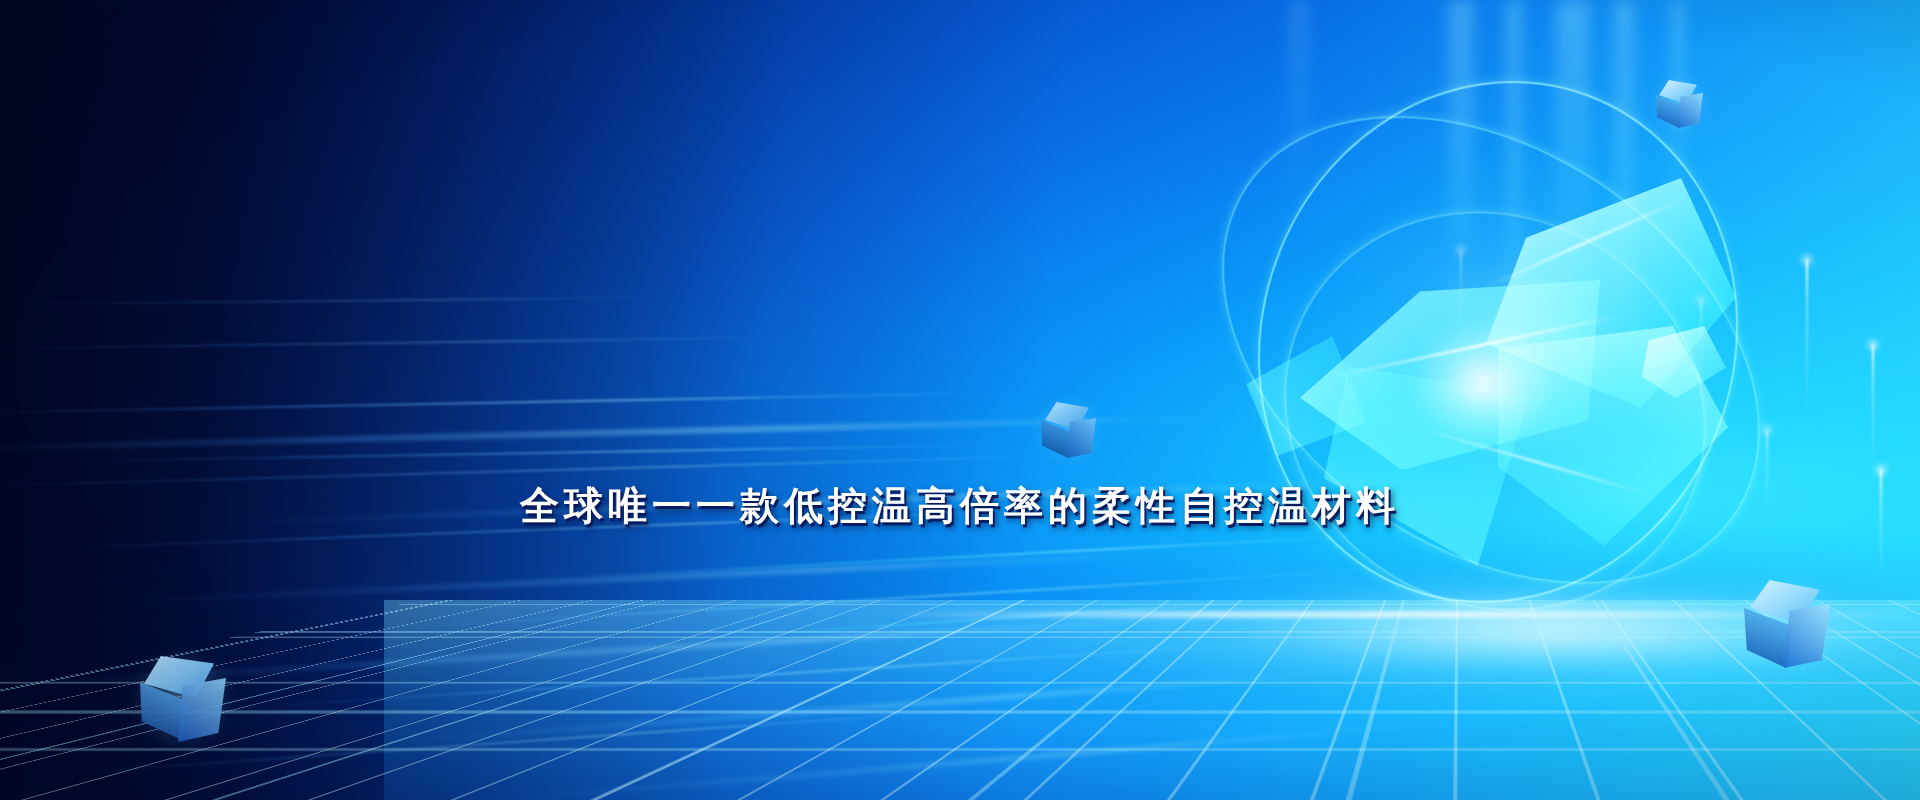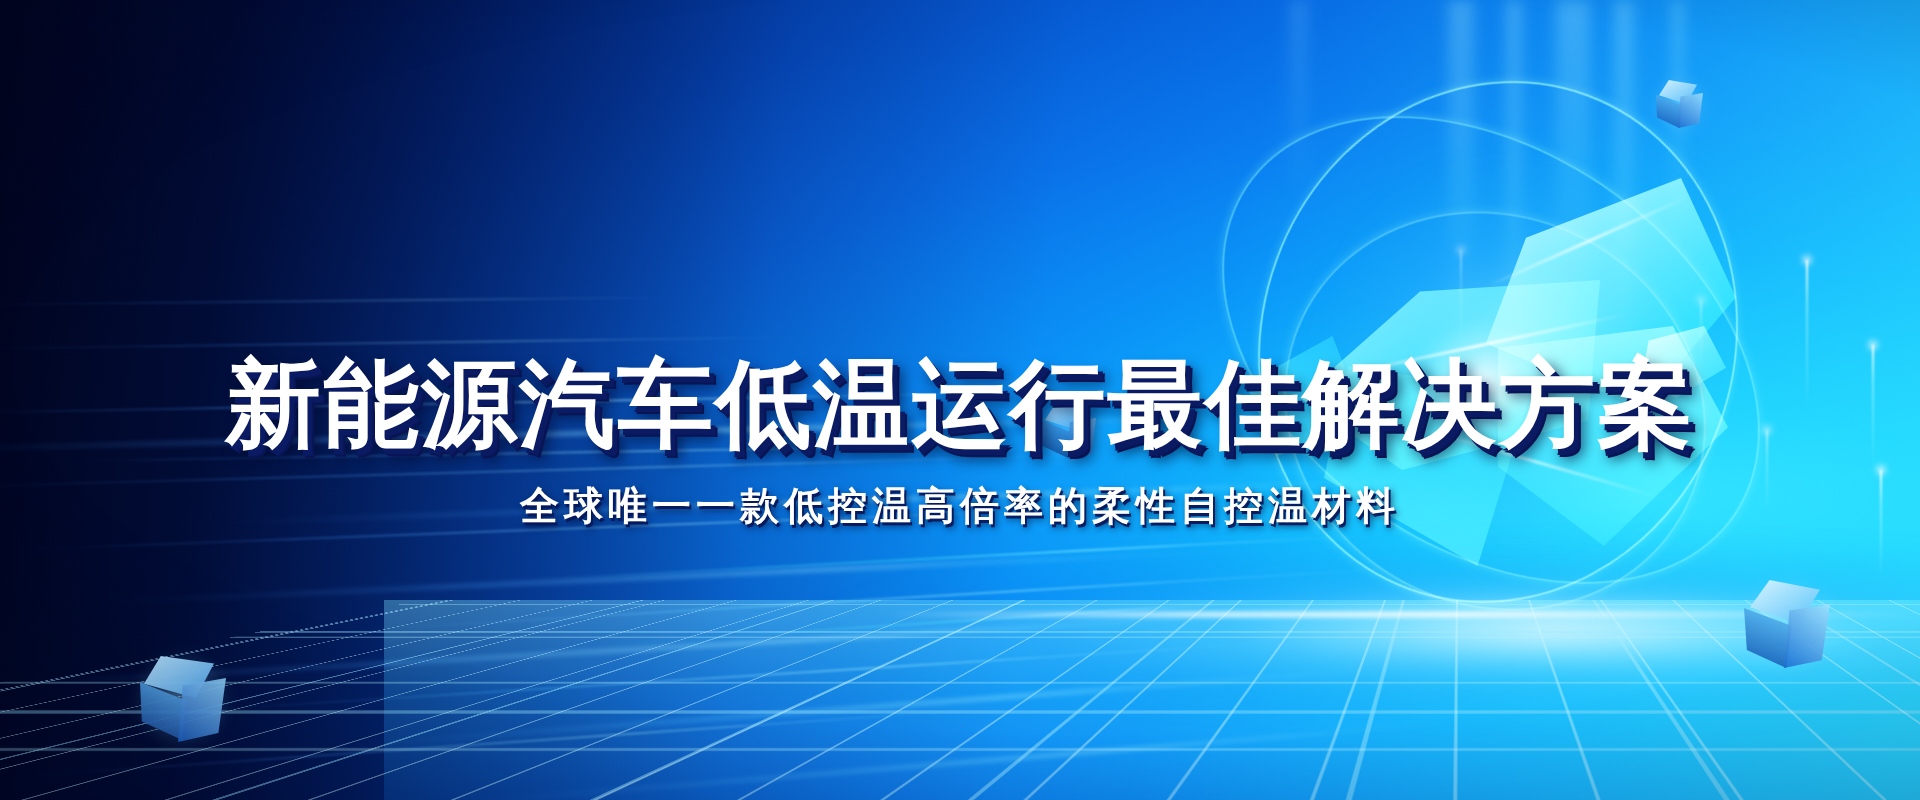--- a/index.html
+++ b/index.html
@@ -294,17 +294,16 @@
   <div class="cube" style="left:1040px; top:402px; width:56px; height:58px; opacity:.85;">
     <div class="cube-glow" style="left:-18px; top:-18px; width:94px; height:94px;"></div>
     <div class="face" style="left:5px;  top:0px;  width:44px; height:28px; background:linear-gradient(150deg,#cfefff,#3f9fe8); clip-path:polygon(26% 0%,100% 20%,72% 100%,0% 64%);"></div>
     <div class="face" style="left:1px;  top:18px; width:30px; height:38px; background:linear-gradient(200deg,#4aa6ee,#0c418f); clip-path:polygon(0% 0%,100% 32%,90% 100%,4% 68%);"></div>
     <div class="face" style="left:27px; top:16px; width:29px; height:40px; background:linear-gradient(220deg,#7cc8f8,#1758b5); clip-path:polygon(10% 10%,100% 0%,84% 88%,0% 100%);"></div>
   </div>
 
   <div class="vignette"></div>
 
   <div class="text-wrap">
-    <h1 class="headline">新能源汽车低温运行最佳解决方案</h1>
     <p class="subhead">全球唯一一款低控温高倍率的柔性自控温材料</p>
   </div>
 
 </div>
 
 </body></html>

